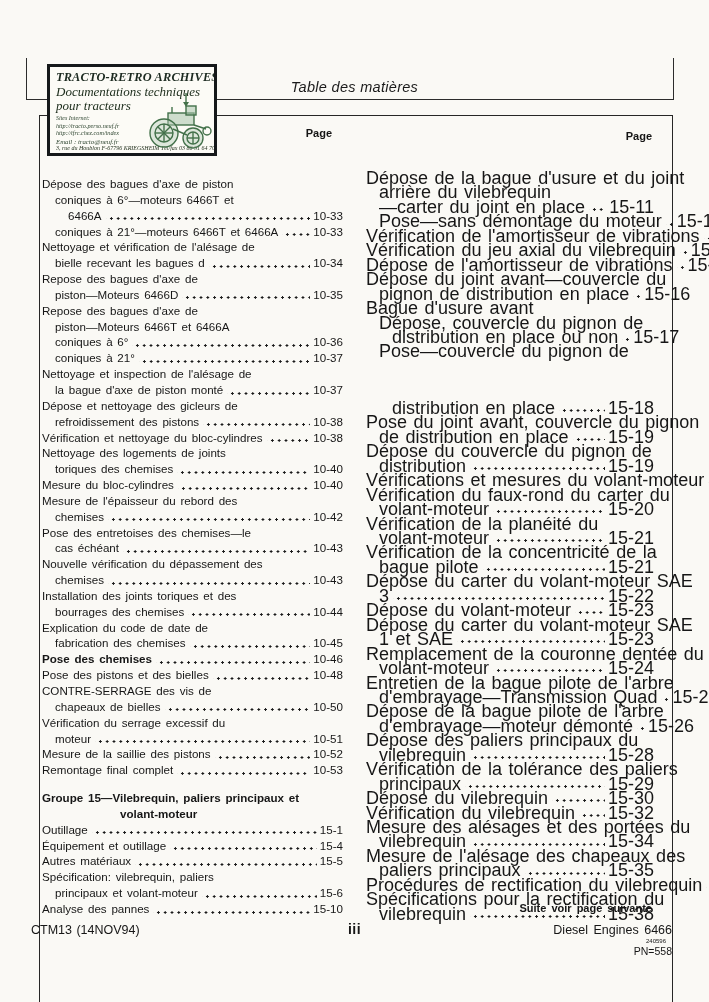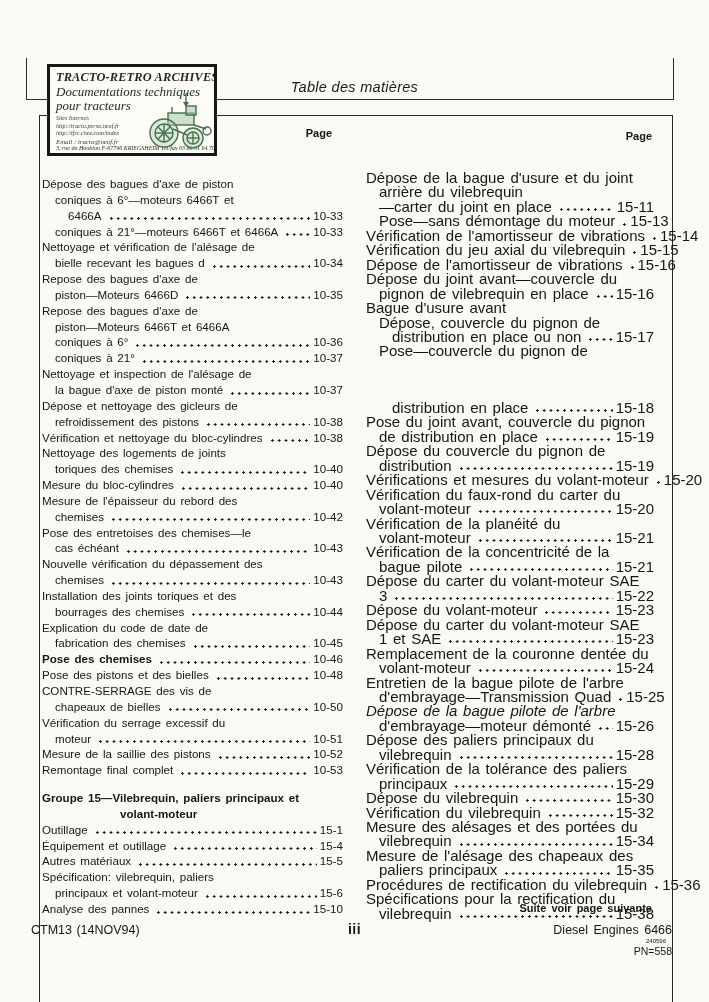--- a/index.html
+++ b/index.html
@@ -36,21 +36,21 @@
   .main-box{
     position:absolute;left:39px;top:115px;width:634px;height:898px;
     border:1.5px solid #262626;box-sizing:border-box;background:transparent;
   }
   .page-label{position:absolute;font-size:11px;font-weight:700;color:#151515;}
   .page-label.left{top:11px;left:0;width:292px;text-align:right;}
   .page-label.right{top:14px;left:0;width:612px;text-align:right;}
   
   .col{position:absolute;}
   .col-left{left:2px;top:60px;width:301px;font-size:11.6px;line-height:15.85px;}
-  .col-right{left:326px;top:55px;width:288px;font-size:15px;line-height:14.45px;}
+  .col-right{left:326px;top:55px;width:288px;font-size:18px;line-height:14.45px;}
   .toc-row{display:flex;align-items:flex-end;word-spacing:1.5px;}
   .toc-row.bold{font-weight:700;}
   .toc-row .t{white-space:nowrap;flex:0 1 auto;}
   .toc-row .leader{
     flex:1 0 8px;height:11px;margin:0 3px 0 4px;
     background-image:radial-gradient(circle,#1a1a1a 1.05px,rgba(0,0,0,0) 1.35px);
     background-size:6.8px 6.8px;background-repeat:repeat-x;
     background-position:2px calc(100% - 1.5px);
   }
   .toc-row .pg{flex:0 0 auto;white-space:nowrap;}
@@ -344,21 +344,21 @@
         </div>
         <div class="toc-row">
           <span class="t" style="padding-left: 0px;">Dépose de l'amortisseur de vibrations</span>
           <span class="leader"></span>
           <span class="pg">15-16</span>
         </div>
         <div class="toc-row">
           <span class="t" style="padding-left: 0px;">Dépose du joint avant—couvercle du</span>
         </div>
         <div class="toc-row">
-          <span class="t" style="padding-left: 13px;">pignon de vilebrequin en place</span>
+          <span class="t" style="padding-left: 13px;">pignon de distribution en place</span>
           <span class="leader"></span>
           <span class="pg">15-16</span>
         </div>
         <div class="toc-row">
           <span class="t" style="padding-left: 0px;">Bague d'usure avant</span>
         </div>
         <div class="toc-row">
           <span class="t" style="padding-left: 13px;">Dépose, couvercle du pignon de</span>
         </div>
         <div class="toc-row">
@@ -450,21 +450,21 @@
         </div>
         <div class="toc-row">
           <span class="t" style="padding-left: 0px;">Entretien de la bague pilote de l'arbre</span>
         </div>
         <div class="toc-row">
           <span class="t" style="padding-left: 13px;">d'embrayage—Transmission Quad</span>
           <span class="leader"></span>
           <span class="pg">15-25</span>
         </div>
         <div class="toc-row">
-          <span class="t" style="padding-left: 0px; font-style: italic;">Dépose de la bague pilote de l'arbre</span>
+          <span class="t" style="padding-left: 0px;">Dépose de la bague pilote de l'arbre</span>
         </div>
         <div class="toc-row">
           <span class="t" style="padding-left: 13px;">d'embrayage—moteur démonté</span>
           <span class="leader"></span>
           <span class="pg">15-26</span>
         </div>
         <div class="toc-row">
           <span class="t" style="padding-left: 0px;">Dépose des paliers principaux du</span>
         </div>
         <div class="toc-row">

